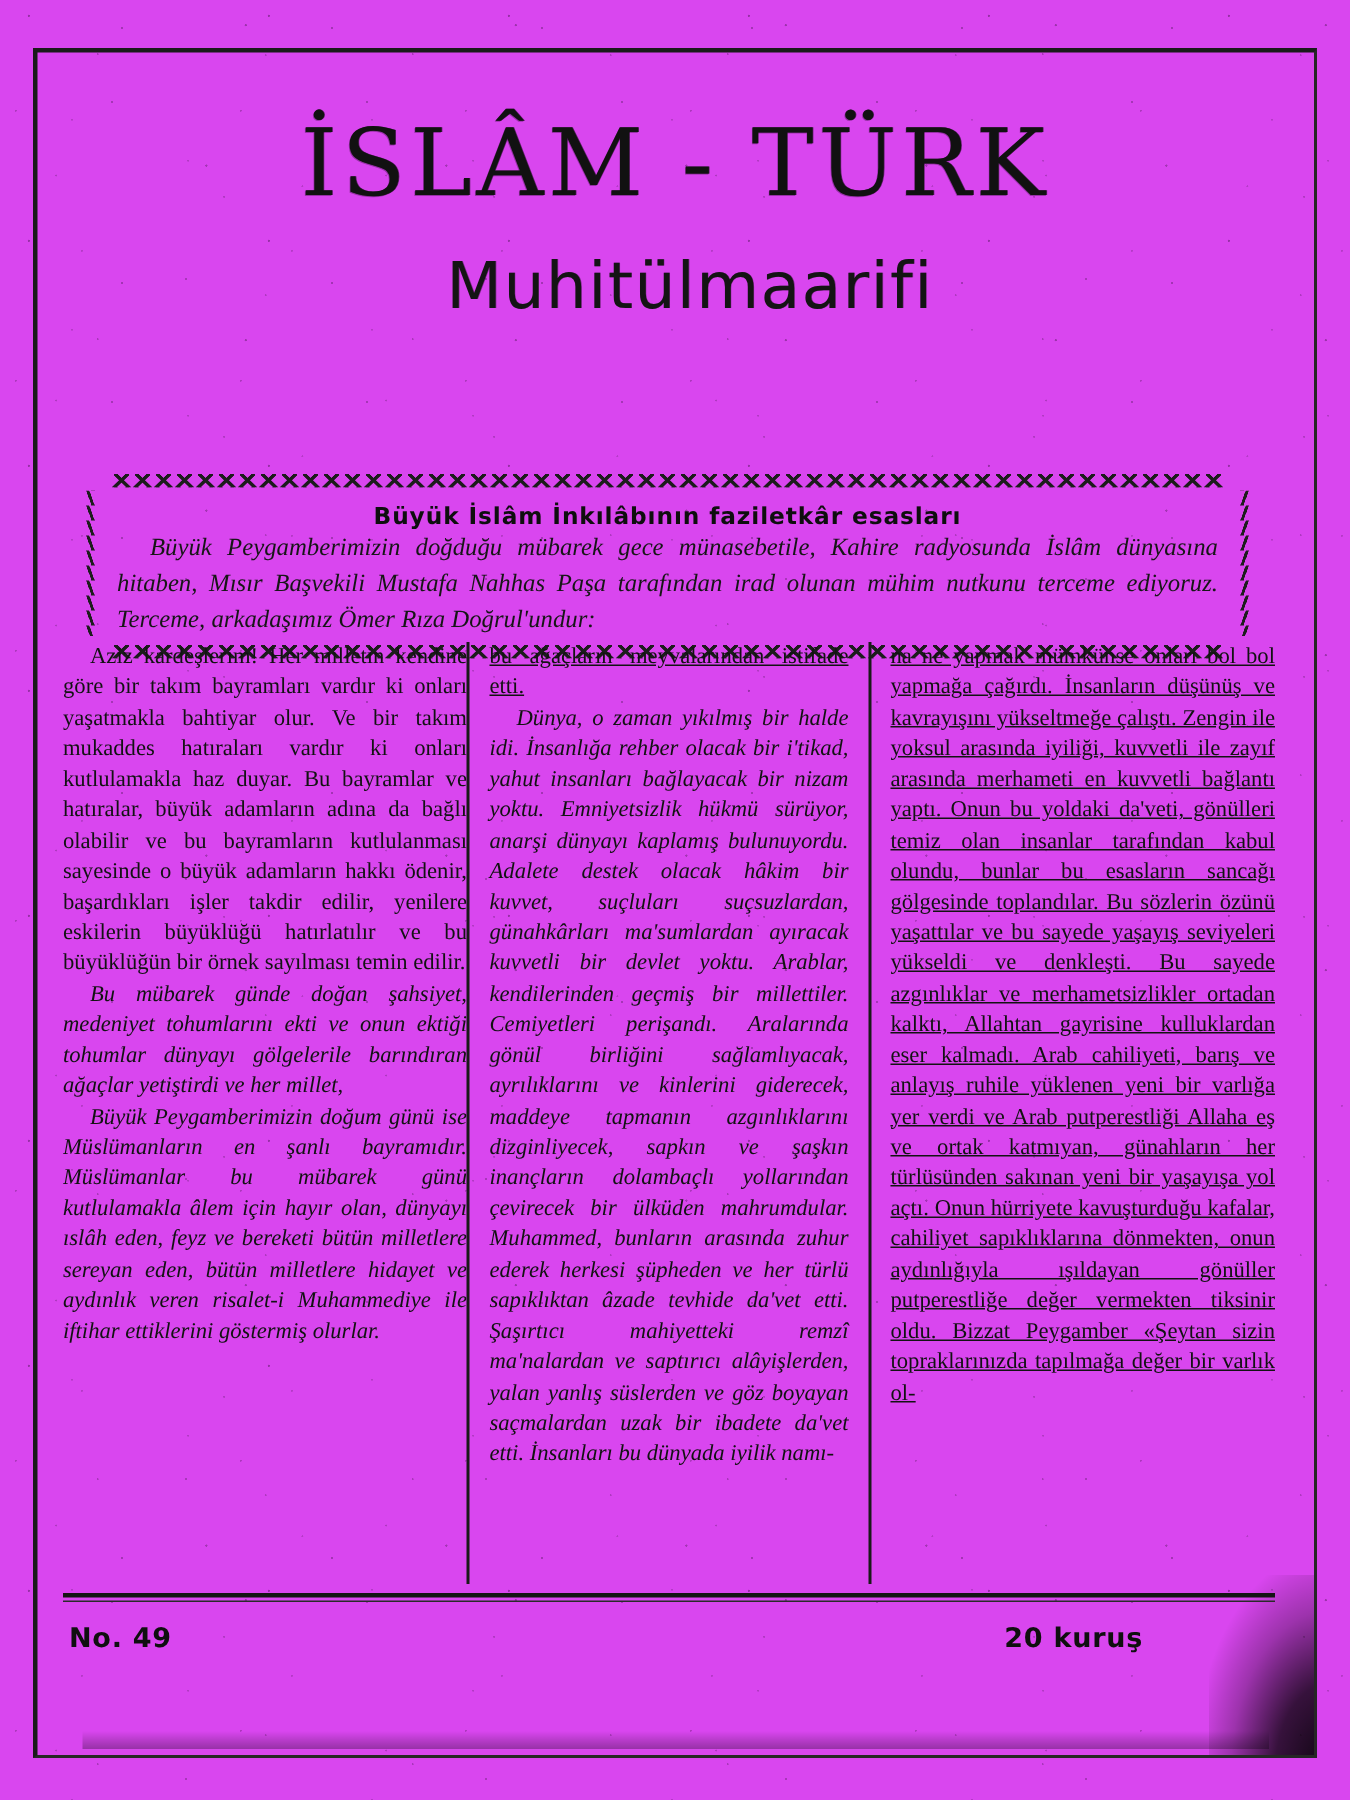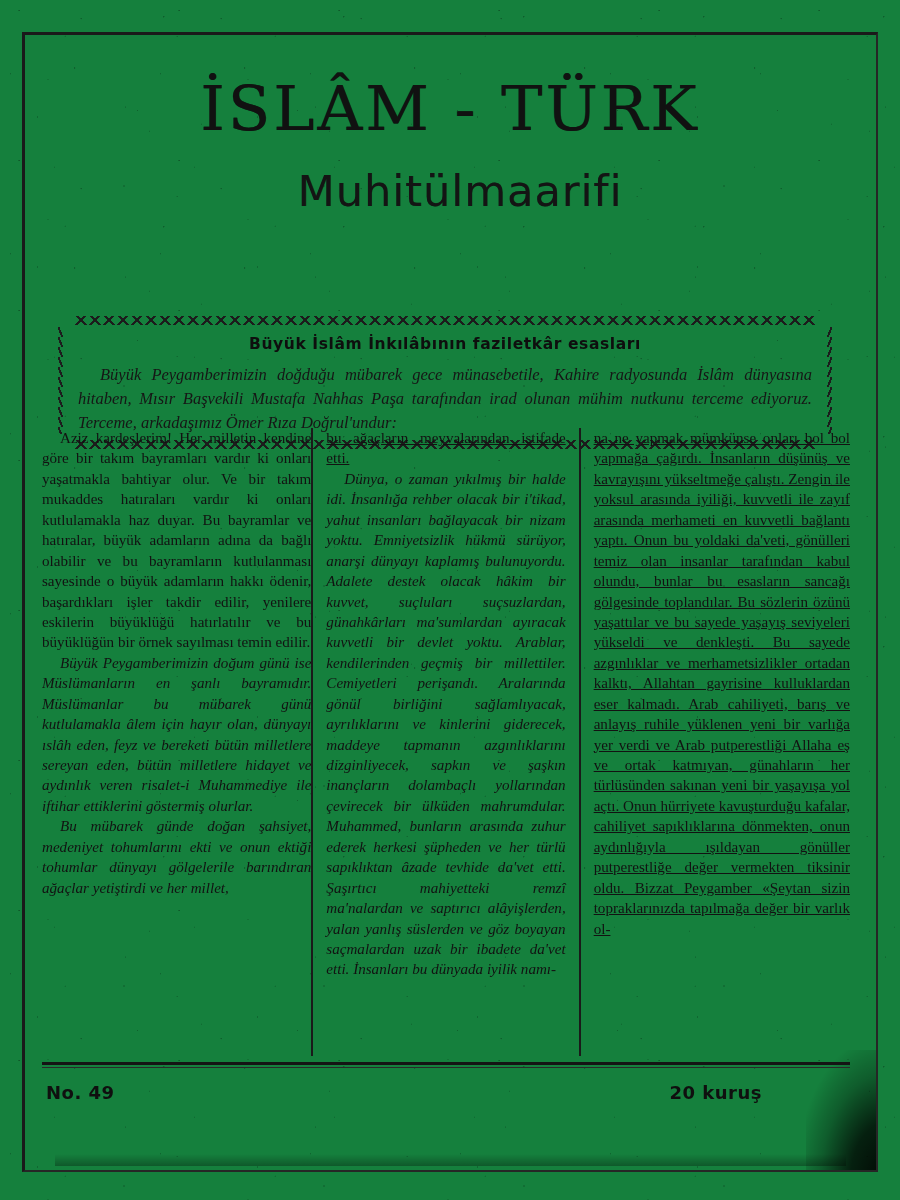--- a/index.html
+++ b/index.html
@@ -14,21 +14,21 @@
     overflow: hidden;
     font-family: "Liberation Serif", "DejaVu Serif", serif;
     color: #111111;
     position: relative;
   }
 
   
   #page {
     position: absolute;
     inset: 0;
-    background: #15803d;
+    background: #d946ef;
   }
 
   
   #speckle {
     position: absolute;
     inset: 0;
     pointer-events: none;
     opacity: .55;
     background-image:
       radial-gradient(circle at 12% 7%,  rgba(0,0,0,.55) .6px, transparent .9px),
@@ -155,21 +155,21 @@
     right: -20px;
     background-image:
       linear-gradient(-70deg, transparent 40%, #1d1d1d 40%, #1d1d1d 52%, transparent 52%);
   }
   #intro-heading {
     text-align: center;
     font-family: "DejaVu Sans", "Liberation Sans", sans-serif;
     font-weight: 700;
     font-size: 15.5px;
     letter-spacing: .6px;
-    margin: 6px 0 10px 0;
+    margin: 6px 0 0 0;
     color: #0e0e0e;
   }
   #intro-body {
     font-family: "Liberation Serif", "DejaVu Serif", serif;
     font-style: italic;
     font-size: 16.5px;
     line-height: 1.44;
     text-align: justify;
     text-justify: inter-word;
     color: #161616;
@@ -260,22 +260,22 @@
       <div id="intro-heading">Büyük İslâm İnkılâbının  faziletkâr esasları</div>
       <p id="intro-body">Büyük Peygamberimizin doğduğu mübarek gece münasebetile, Kahire radyosunda İslâm dünyasına hitaben, Mısır Başvekili Mustafa Nahhas Paşa tarafından irad olunan mühim nutkunu terceme ediyoruz. Terceme, arkadaşımız Ömer Rıza Doğrul'undur:</p>
     </div>
     <div class="wavy-rule bottom"></div>
   </div>
 
   <div id="columns">
 
     <div class="column c1">
       <p>Aziz kardeşlerim! Her milletin kendine göre bir takım bayramları vardır ki onları yaşatmakla bahtiyar olur. Ve bir takım mukaddes hatıraları vardır ki onları kutlulamakla haz duyar. Bu bayramlar ve hatıralar, büyük adamların adına da bağlı olabilir ve bu bayramların kutlulanması sayesinde o büyük adamların hakkı ödenir, başardıkları işler takdir edilir, yenilere eskilerin büyüklüğü hatırlatılır ve bu büyüklüğün bir örnek sayılması temin edilir.</p>
+      <p>Bu mübarek günde doğan şahsiyet, medeniyet tohumlarını ekti ve onun ektiği tohumlar dünyayı gölgelerile barındıran ağaçlar yetiştirdi ve her millet,</p>
       <p>Büyük Peygamberimizin doğum günü ise Müslümanların en şanlı bayramıdır. Müslümanlar bu mübarek günü kutlulamakla âlem için hayır olan, dünyayı ıslâh eden, feyz ve bereketi bütün milletlere sereyan eden, bütün milletlere hidayet ve aydınlık veren risalet-i Muhammediye ile iftihar ettiklerini göstermiş olurlar.</p>
-      <p>Bu mübarek günde doğan şahsiyet, medeniyet tohumlarını ekti ve onun ektiği tohumlar dünyayı gölgelerile barındıran ağaçlar yetiştirdi ve her millet,</p>
     </div>
 
     <div class="column c2">
       <p class="cont">bu ağaçların meyvalarından istifade etti.</p>
       <p>Dünya, o zaman yıkılmış bir halde idi. İnsanlığa rehber olacak bir i'tikad, yahut insanları bağlayacak bir nizam yoktu. Emniyetsizlik hükmü sürüyor, anarşi dünyayı kaplamış bulunuyordu. Adalete destek olacak hâkim bir kuvvet, suçluları suçsuzlardan, günahkârları ma'sumlardan ayıracak kuvvetli bir devlet yoktu. Arablar, kendilerinden geçmiş bir millettiler. Cemiyetleri perişandı. Aralarında gönül birliğini sağlamlıyacak, ayrılıklarını ve kinlerini giderecek, maddeye tapmanın azgınlıklarını dizginliyecek, sapkın ve şaşkın inançların dolambaçlı yollarından çevirecek bir ülküden mahrumdular. Muhammed, bunların arasında zuhur ederek herkesi şüpheden ve her türlü sapıklıktan âzade tevhide da'vet etti. Şaşırtıcı mahiyetteki remzî ma'nalardan ve saptırıcı alâyişlerden, yalan yanlış süslerden ve göz boyayan saçmalardan uzak bir ibadete da'vet etti. İnsanları bu dünyada iyilik namı-</p>
     </div>
 
     <div class="column c3">
       <p class="cont">na ne yapmak mümkünse onları bol bol yapmağa çağırdı. İnsanların düşünüş ve kavrayışını yükseltmeğe çalıştı. Zengin ile yoksul arasında iyiliği, kuvvetli ile zayıf arasında merhameti en kuvvetli bağlantı yaptı. Onun bu yoldaki da'veti, gönülleri temiz olan insanlar tarafından kabul olundu, bunlar bu esasların sancağı gölgesinde toplandılar. Bu sözlerin özünü yaşattılar ve bu sayede yaşayış seviyeleri yükseldi ve denkleşti. Bu sayede azgınlıklar ve merhametsizlikler ortadan kalktı, Allahtan gayrisine kulluklardan eser kalmadı. Arab cahiliyeti, barış ve anlayış ruhile yüklenen yeni bir varlığa yer verdi ve Arab putperestliği Allaha eş ve ortak katmıyan, günahların her türlüsünden sakınan yeni bir yaşayışa yol açtı. Onun hürriyete kavuşturduğu kafalar, cahiliyet sapıklıklarına dönmekten, onun aydınlığıyla ışıldayan gönüller putperestliğe değer vermekten tiksinir oldu. Bizzat Peygamber «Şeytan sizin topraklarınızda tapılmağa değer bir varlık ol-</p>
     </div>

